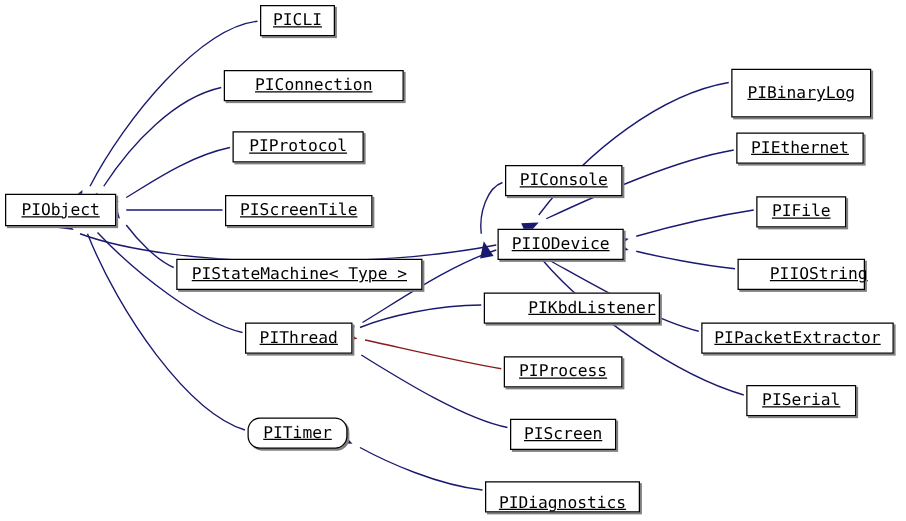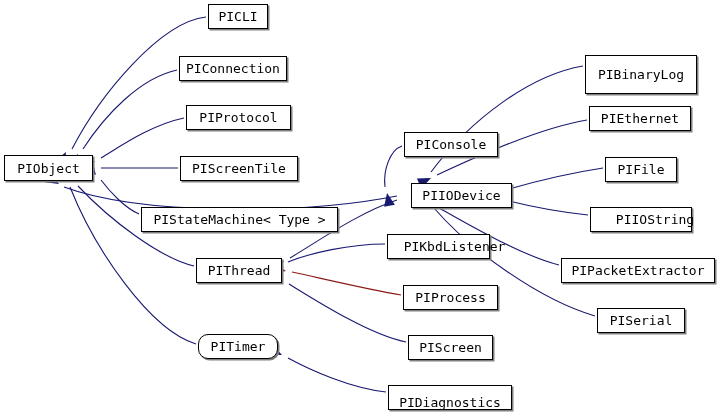--- a/index.html
+++ b/index.html
@@ -37,20 +37,21 @@
     font-family: "DejaVu Sans Mono", monospace;
     font-size: 13px;
     line-height: 1;
     white-space: nowrap;
     letter-spacing: 0px;
     cursor: pointer;
   }
   .node-label {
     display: block;
     pointer-events: none;
+    text-decoration: underline;
   }
   .edge-line {
     fill: none;
     stroke-width: 1.1;
   }
   .edge-inherit { stroke: #191970; }
   .edge-usage   { stroke: #8b1a1a; }
   .arrow-inherit { fill: #191970; stroke: none; }
   .arrow-usage   { fill: #8b1a1a; stroke: none; }
 </style>
@@ -104,45 +105,45 @@
         <polygon points="0,0 13,-5.5 13,5.5" transform="translate(282,355) rotate(205)" class="arrow-inherit"></polygon>
       </g>
   </svg>
   <div id="nodes-layer">
       <div class="node-box" style="left: 4px; top: 155px; width: 89px; height: 26px;">
         <span class="node-label">PIObject</span>
       </div>
       <div class="node-box" style="left: 208px; top: 4px; width: 60px; height: 25px;">
         <span class="node-label">PICLI</span>
       </div>
-      <div class="node-box" style="left: 179px; top: 56px; width: 108px; height: 25px;">
+      <div class="node-box" style="left: 179px; top: 56px; width: 144px; height: 25px;">
         <span class="node-label">PIConnection</span>
       </div>
       <div class="node-box" style="left: 186px; top: 105px; width: 105px; height: 25px;">
         <span class="node-label">PIProtocol</span>
       </div>
       <div class="node-box" style="left: 180px; top: 156px; width: 118px; height: 25px;">
         <span class="node-label">PIScreenTile</span>
       </div>
       <div class="node-box" style="left: 141px; top: 207px; width: 197px; height: 25px;">
         <span class="node-label">PIStateMachine&lt; Type &gt;</span>
       </div>
       <div class="node-box" style="left: 196px; top: 258px; width: 86px; height: 25px;">
         <span class="node-label">PIThread</span>
       </div>
       <div class="node-box" style="left: 198px; top: 334px; width: 80px; height: 25px; border-radius: 10px;">
         <span class="node-label">PITimer</span>
       </div>
       <div class="node-box" style="left: 404px; top: 132px; width: 94px; height: 25px;">
         <span class="node-label">PIConsole</span>
       </div>
-      <div class="node-box" style="left: 411px; top: 183px; width: 101px; height: 25px;">
+      <div class="node-box" style="left: 398px; top: 183px; width: 101px; height: 25px;">
         <span class="node-label">PIIODevice</span>
       </div>
-      <div class="node-box" style="left: 387px; top: 234px; width: 103px; height: 25px; padding-left: 32px;">
+      <div class="node-box" style="left: 387px; top: 234px; width: 141px; height: 25px; padding-left: 32px;">
         <span class="node-label">PIKbdListener</span>
       </div>
       <div class="node-box" style="left: 403px; top: 285px; width: 95px; height: 25px;">
         <span class="node-label">PIProcess</span>
       </div>
       <div class="node-box" style="left: 408px; top: 335px; width: 85px; height: 25px;">
         <span class="node-label">PIScreen</span>
       </div>
       <div class="node-box" style="left: 388px; top: 385px; width: 124px; height: 25px; align-items: flex-end;">
         <span class="node-label">PIDiagnostics</span>

